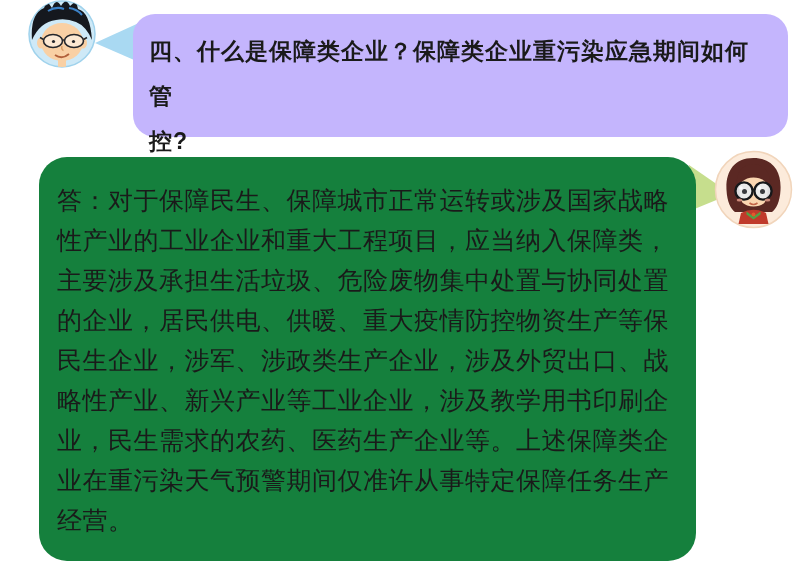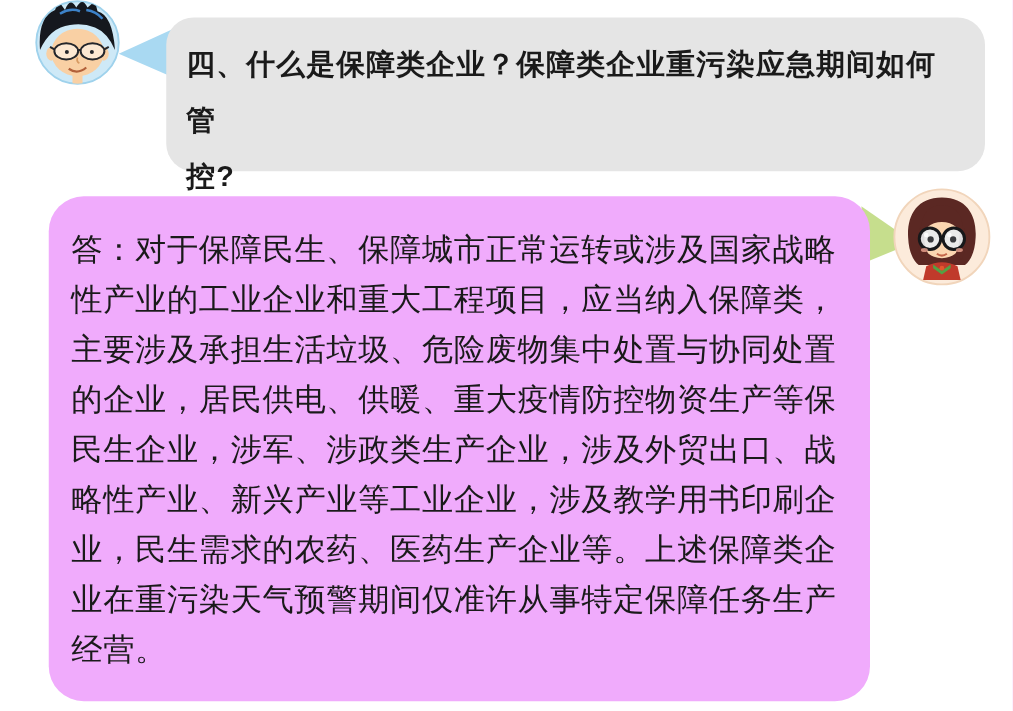--- a/index.html
+++ b/index.html
@@ -77,30 +77,30 @@
         <rect x="30" y="60" width="8" height="8" fill="#F9D0A4"></rect>
         <path d="M21 71 Q34 63 47 71 L47 75 L21 75 Z" fill="#EAF5FB"></path>
       </g>
     </svg>
   </div>
 
   <svg class="tail tail-question" width="46" height="42">
     <polygon points="0,21 46,0 46,41" fill="#A9D9F2"></polygon>
   </svg>
 
-  <div class="bubble bubble-question" style="background: #e5e5e5;">
+  <div class="bubble bubble-question" style="background: #c4b5fd;">
     <div class="question-text" style="color: rgb(26, 26, 26);">四、什么是保障类企业？保障类企业重污染应急期间如何管
 控?</div>
   </div>
 
   <svg class="tail tail-answer" width="44" height="50">
     <polygon points="0,3 42,32 3,48" fill="#C6DE8D"></polygon>
   </svg>
 
-  <div class="bubble bubble-answer" style="background: #f0abfc;">
+  <div class="bubble bubble-answer" style="background: #15803d;">
     <div class="answer-text" style="color: rgb(26, 26, 26);">答：对于保障民生、保障城市正常运转或涉及国家战略
 性产业的工业企业和重大工程项目，应当纳入保障类，
 主要涉及承担生活垃圾、危险废物集中处置与协同处置
 的企业，居民供电、供暖、重大疫情防控物资生产等保
 民生企业，涉军、涉政类生产企业，涉及外贸出口、战
 略性产业、新兴产业等工业企业，涉及教学用书印刷企
 业，民生需求的农药、医药生产企业等。上述保障类企
 业在重污染天气预警期间仅准许从事特定保障任务生产
 经营。</div>
   </div>

